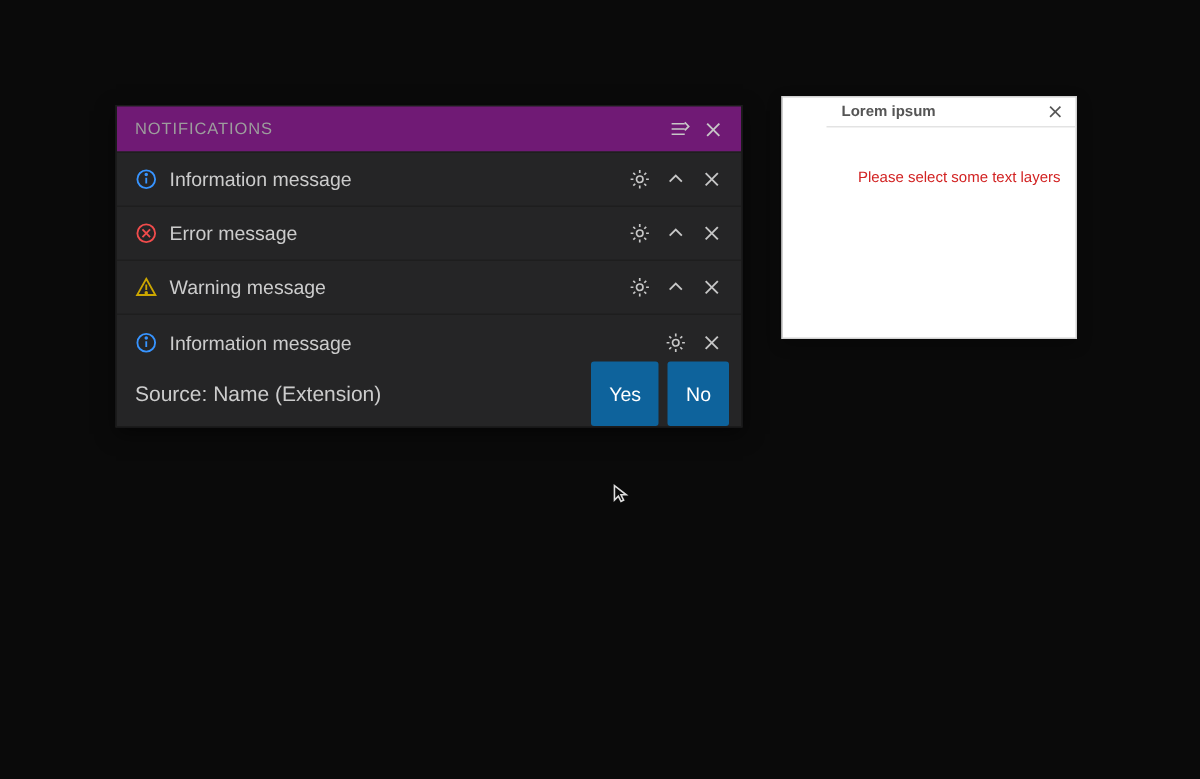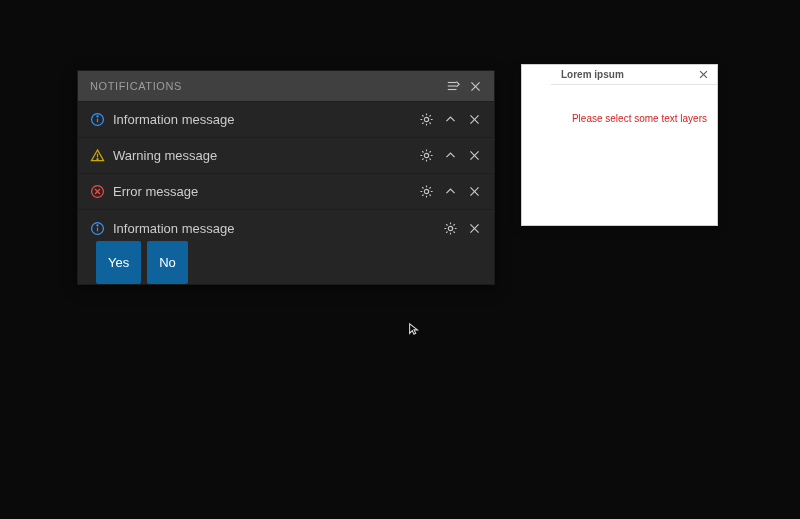--- a/index.html
+++ b/index.html
@@ -21,21 +21,21 @@
     background: #252526;
     border: 1px solid #1b1b1b;
     box-shadow: 0 4px 12px rgba(0,0,0,.5);
     color: #cccccc;
   }
   .notif-header {
     display: flex;
     align-items: center;
     height: 30px;
     padding: 0 8px 0 12px;
-    background: #404040;
+    background: #701a75;
     font-size: 11px;
     letter-spacing: .6px;
     color: #9d9d9d;
     text-transform: uppercase;
   }
   .notif-header-title { flex: 1; }
   .hdr-icon {
     width: 22px; height: 22px;
     display: flex; align-items: center; justify-content: center;
     color: #c7c7c7;
@@ -193,58 +193,58 @@
       <span class="row-icon">
         <svg width="13" height="13" viewBox="0 0 16 16" stroke="currentColor" stroke-width="1.5">
           <line x1="3" y1="3" x2="13" y2="13"></line>
             <line x1="13" y1="3" x2="3" y2="13"></line>
         </svg>
       </span>
     </span>
   </div>
 
   <div class="notif-row">
+    <span class="i-error">
+      <svg width="15" height="15" viewBox="0 0 16 16" fill="none" stroke="currentColor" stroke-width="1.3">
+        <circle cx="8" cy="8" r="6.3"></circle>
+          <line x1="5.3" y1="5.3" x2="10.7" y2="10.7"></line>
+          <line x1="10.7" y1="5.3" x2="5.3" y2="10.7"></line>
+      </svg>
+    </span>
+    <span class="msg">Error message</span>
+    <span class="row-icons">
+      <span class="row-icon">
+        <svg width="15" height="15" viewBox="0 0 16 16" fill="none" stroke="currentColor" stroke-width="1.2">
+          <circle cx="8" cy="8" r="2.3"></circle>
+          <path d="M8 1.5v2M8 12.5v2M1.5 8h2M12.5 8h2M3.4 3.4l1.4 1.4M11.2 11.2l1.4 1.4M12.6 3.4l-1.4 1.4M4.8 11.2l-1.4 1.4"></path>
+        </svg>
+      </span>
+      <span class="row-icon">
+        <svg width="13" height="13" viewBox="0 0 16 16" fill="none" stroke="currentColor" stroke-width="1.5">
+          <polyline points="3,10 8,5 13,10"></polyline>
+        </svg>
+      </span>
+      <span class="row-icon">
+        <svg width="13" height="13" viewBox="0 0 16 16" stroke="currentColor" stroke-width="1.5">
+          <line x1="3" y1="3" x2="13" y2="13"></line>
+            <line x1="13" y1="3" x2="3" y2="13"></line>
+        </svg>
+      </span>
+    </span>
+  </div>
+
+  <div class="notif-row">
     <span class="i-warn">
       <svg width="15" height="15" viewBox="0 0 16 16" fill="none" stroke="currentColor" stroke-width="1.3">
         <polygon points="8,2 14.5,13.5 1.5,13.5"></polygon>
           <line x1="8" y1="6" x2="8" y2="10"></line>
           <circle cx="8" cy="12" r="0.6" fill="currentColor"></circle>
       </svg>
     </span>
     <span class="msg">Warning message</span>
-    <span class="row-icons">
-      <span class="row-icon">
-        <svg width="15" height="15" viewBox="0 0 16 16" fill="none" stroke="currentColor" stroke-width="1.2">
-          <circle cx="8" cy="8" r="2.3"></circle>
-          <path d="M8 1.5v2M8 12.5v2M1.5 8h2M12.5 8h2M3.4 3.4l1.4 1.4M11.2 11.2l1.4 1.4M12.6 3.4l-1.4 1.4M4.8 11.2l-1.4 1.4"></path>
-        </svg>
-      </span>
-      <span class="row-icon">
-        <svg width="13" height="13" viewBox="0 0 16 16" fill="none" stroke="currentColor" stroke-width="1.5">
-          <polyline points="3,10 8,5 13,10"></polyline>
-        </svg>
-      </span>
-      <span class="row-icon">
-        <svg width="13" height="13" viewBox="0 0 16 16" stroke="currentColor" stroke-width="1.5">
-          <line x1="3" y1="3" x2="13" y2="13"></line>
-            <line x1="13" y1="3" x2="3" y2="13"></line>
-        </svg>
-      </span>
-    </span>
-  </div>
-
-  <div class="notif-row">
-    <span class="i-error">
-      <svg width="15" height="15" viewBox="0 0 16 16" fill="none" stroke="currentColor" stroke-width="1.3">
-        <circle cx="8" cy="8" r="6.3"></circle>
-          <line x1="5.3" y1="5.3" x2="10.7" y2="10.7"></line>
-          <line x1="10.7" y1="5.3" x2="5.3" y2="10.7"></line>
-      </svg>
-    </span>
-    <span class="msg">Error message</span>
     <span class="row-icons">
       <span class="row-icon">
         <svg width="15" height="15" viewBox="0 0 16 16" fill="none" stroke="currentColor" stroke-width="1.2">
           <circle cx="8" cy="8" r="2.3"></circle>
           <path d="M8 1.5v2M8 12.5v2M1.5 8h2M12.5 8h2M3.4 3.4l1.4 1.4M11.2 11.2l1.4 1.4M12.6 3.4l-1.4 1.4M4.8 11.2l-1.4 1.4"></path>
         </svg>
       </span>
       <span class="row-icon">
         <svg width="13" height="13" viewBox="0 0 16 16" fill="none" stroke="currentColor" stroke-width="1.5">
           <polyline points="3,10 8,5 13,10"></polyline>
@@ -278,20 +278,21 @@
         </span>
         <span class="row-icon">
           <svg width="13" height="13" viewBox="0 0 16 16" stroke="currentColor" stroke-width="1.5">
             <line x1="3" y1="3" x2="13" y2="13"></line>
               <line x1="13" y1="3" x2="3" y2="13"></line>
           </svg>
         </span>
       </span>
     </div>
     <div class="exp-body">
+      <span class="src">Source: Name (Extension)</span>
       <button class="btn">Yes</button>
       <button class="btn">No</button>
     </div>
   </div>
 
 </div>
 
 <div class="dialog">
   <div class="dialog-header">
     <span class="dialog-title">Lorem ipsum</span>

